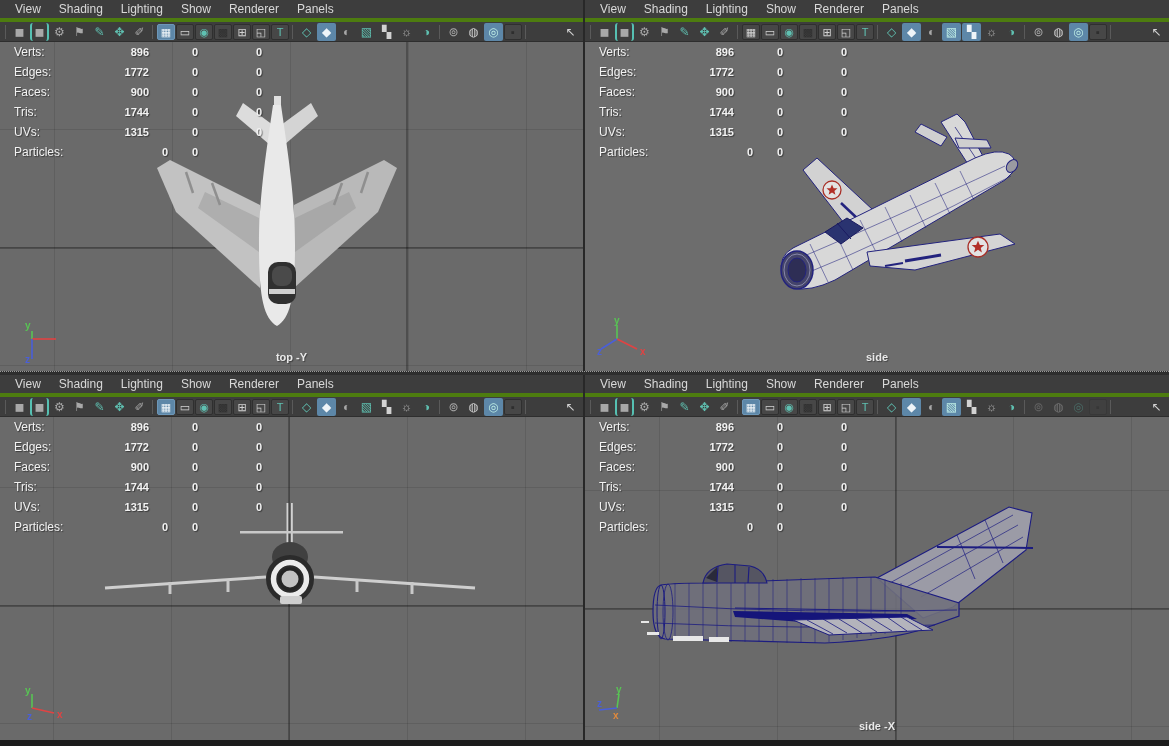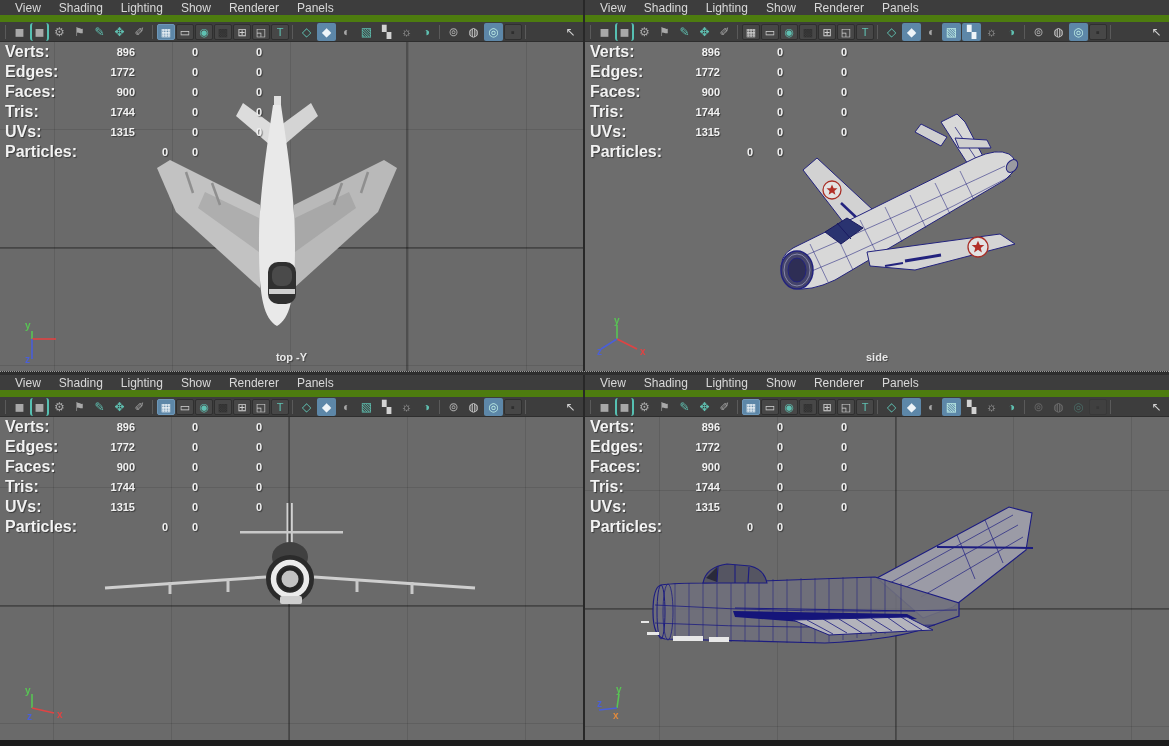--- a/index.html
+++ b/index.html
@@ -5,21 +5,21 @@
   html,body{margin:0;padding:0;background:#2a2a2a;}
   #stage{position:relative;width:1169px;height:746px;background:#3a3a3a;overflow:hidden;
          font-family:"Liberation Sans", sans-serif;-webkit-font-smoothing:antialiased;}
   .vp{position:absolute;overflow:hidden;background:#3d3d3d;}
   #vp-top{left:0;top:0;width:583px;height:371px;}
   #vp-persp{left:585px;top:0;width:584px;height:371px;}
   #vp-front{left:0;top:375px;width:583px;height:365px;}
   #vp-side{left:585px;top:375px;width:584px;height:365px;}
 
   .vp-menubar{position:absolute;left:0;right:0;top:0;height:22px;background:#3d3d3d;
-              display:flex;align-items:center;padding-left:6px;border-bottom:7px solid #4d7c0f;box-sizing:border-box;}
+              display:flex;align-items:center;padding-left:6px;border-bottom:4px solid #4d7c0f;box-sizing:border-box;}
   .menu-item{color:#d9d9d9;font-size:12px;padding:2px 9px;cursor:default;white-space:nowrap;}
   .vp-toolbar{position:absolute;left:0;right:0;top:22px;height:20px;background:#3d3d3d;
               display:flex;align-items:center;gap:1px;padding:0 3px;box-sizing:border-box;
               border-bottom:1px solid #2e2e2e;}
   .tb-handle{width:6px;height:14px;position:relative;flex:0 0 auto;}
   .tb-handle::after{content:"";position:absolute;left:2px;top:0;bottom:0;width:1px;background:#5a5a5a;}
   .tb-icon{flex:0 0 auto;width:19px;height:18px;line-height:18px;text-align:center;font-size:12px;
            color:#a8a8a8;cursor:default;border-radius:2px;box-sizing:border-box;}
   .tb-icon.boxed{width:18px;height:16px;line-height:15px;background:#474747;border:1px solid #2f2f2f;font-size:11px;}
   .tb-icon.tint-teal{color:#5fc0b1;}
@@ -38,25 +38,25 @@
       repeating-linear-gradient(90deg, rgba(0,0,0,.10) 0 1px, transparent 1px 118px),
       repeating-linear-gradient(180deg, rgba(0,0,0,.10) 0 1px, transparent 1px 118px);}
   #vp-top .vp-canvas{background-position:54px 0px, 0px 87px;}
   #vp-front .vp-canvas{background-position:53px 0px, 0px 70px;}
   #vp-side .vp-canvas{background-position:74px 0px, 0px 73px;}
   .axv{position:absolute;top:0;bottom:0;width:2px;background:rgba(0,0,0,.26);}
   .axh{position:absolute;left:0;right:0;height:2px;background:rgba(0,0,0,.26);}
 
   .vp-hud{position:absolute;left:0;top:0;width:300px;}
   .hud-row{position:relative;height:20px;}
-  .hud-label{position:absolute;left:5px;top:0;line-height:20px;font-size:16px;font-weight:bold;color:#f2f2f2;
+  .hud-label{position:absolute;left:14px;top:0;line-height:20px;font-size:12px;font-weight:normal;color:#f2f2f2;
              text-shadow:1px 1px 1px rgba(0,0,0,.45);}
   .hud-val{position:absolute;top:0;line-height:20px;font-size:11px;font-weight:bold;color:#f2f2f2;
            text-align:right;text-shadow:1px 1px 1px rgba(0,0,0,.45);}
-  .hud-val.col-a{left:55px;width:80px;}
+  .hud-val.col-a{left:69px;width:80px;}
   .hud-val.col-b{left:160px;width:38px;}
   .hud-val.col-c{left:224px;width:38px;}
   .hud-val.col-p{left:130px;width:38px;}
 
   .vp-label{position:absolute;left:0;right:0;bottom:8px;text-align:center;font-size:11px;font-weight:bold;
             color:#e9e9e9;text-shadow:1px 1px 1px rgba(0,0,0,.4);margin-top:44px;}
   .gizmo{position:absolute;left:12px;bottom:6px;width:52px;height:48px;font-weight:bold;}
   .gizmo text{font-family:"Liberation Sans",sans-serif;font-size:10px;font-weight:bold;}
   .model-svg{position:absolute;left:0;top:0;}
 
@@ -565,19 +565,20 @@
             <span class="hud-val col-b">0</span>
           </div>
         </div>
       <svg class="gizmo" viewBox="0 0 52 48">
           <line x1="20" y1="22" x2="22" y2="8" stroke="#58c454" stroke-width="1.6"></line>
           <text x="19" y="7" fill="#58c454">y</text>
           <line x1="20" y1="22" x2="2" y2="24" stroke="#4a5fd9" stroke-width="1.6"></line>
           <text x="0" y="21" fill="#4a5fd9">z</text>
           <text x="16" y="33" fill="#e08a3c">x</text>
         </svg>
+      <div class="vp-label">side -X</div>
     </div>
   </section>
 
   <div class="sep-v"></div>
   <div class="sep-h"></div>
   <div class="bottom-bar"></div>
 </div>
 
 </body></html>

